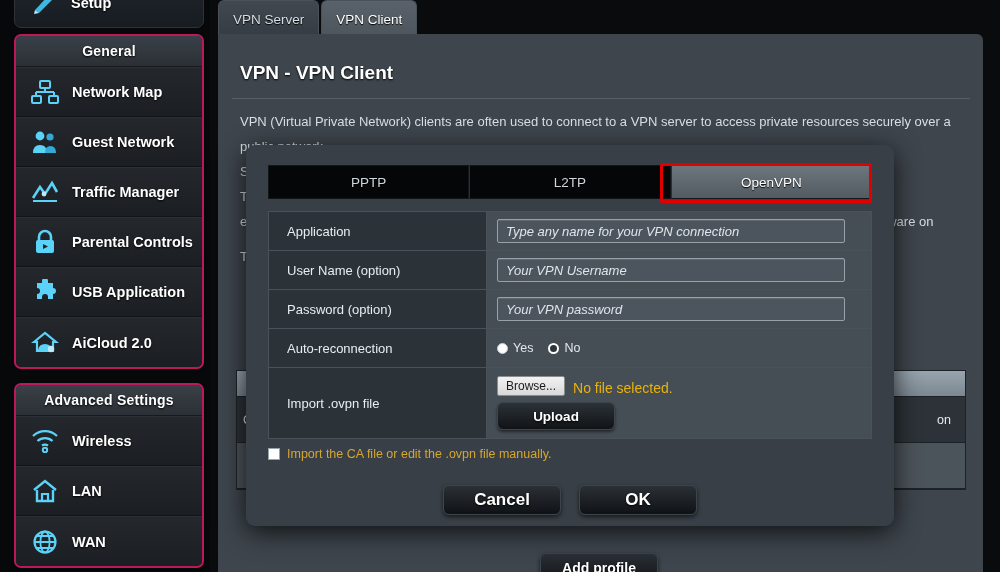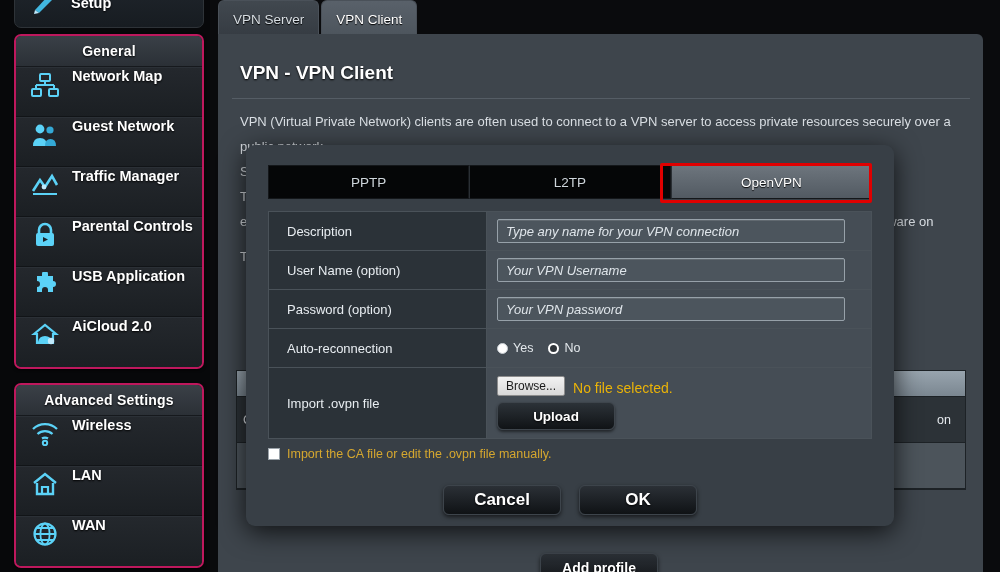--- a/index.html
+++ b/index.html
@@ -26,21 +26,21 @@
   }
   .group-head {
     height: 31px; line-height: 31px; text-align: center;
     color: #ffffff; font-size: 14px; font-weight: bold;
     background: linear-gradient(#3a4047, #2b3036);
     border-bottom: 1px solid #16191d;
     text-shadow: 0 1px 2px #000;
     letter-spacing: .2px;
   }
   .nav-item {
-    height: 50px; display: flex; align-items: flex-start;
+    height: 50px; display: flex; align-items: center;
     padding-left: 12px;
     border-bottom: 1px solid #111417;
     border-top: 1px solid #2b3036;
     background: linear-gradient(#24282d, #1b1f23);
   }
   .nav-item:last-child { border-bottom: none; }
   .nav-item .ico {
     width: 34px; height: 34px; flex: 0 0 34px;
     display: flex; align-items: center; justify-content: center;
     margin-right: 10px;
@@ -389,21 +389,21 @@
 
     <div id="modal-tabs">
       <div class="mtab">PPTP</div>
       <div class="mtab">L2TP</div>
       <div class="mtab active">OpenVPN</div>
     </div>
 
     <div id="form">
 
       <div class="frow">
-        <div class="fcell-l">Description</div>
+        <div class="fcell-l">Application</div>
         <div class="fcell-r">
           <div class="finput">Type any name for your VPN connection</div>
         </div>
       </div>
 
       <div class="frow">
         <div class="fcell-l">User Name (option)</div>
         <div class="fcell-r">
           <div class="finput">Your VPN Username</div>
         </div>

